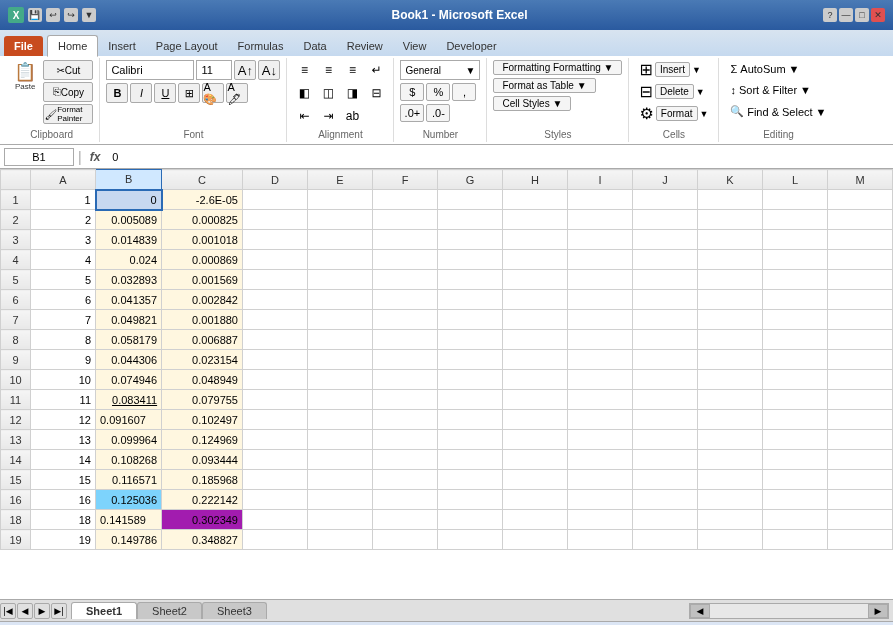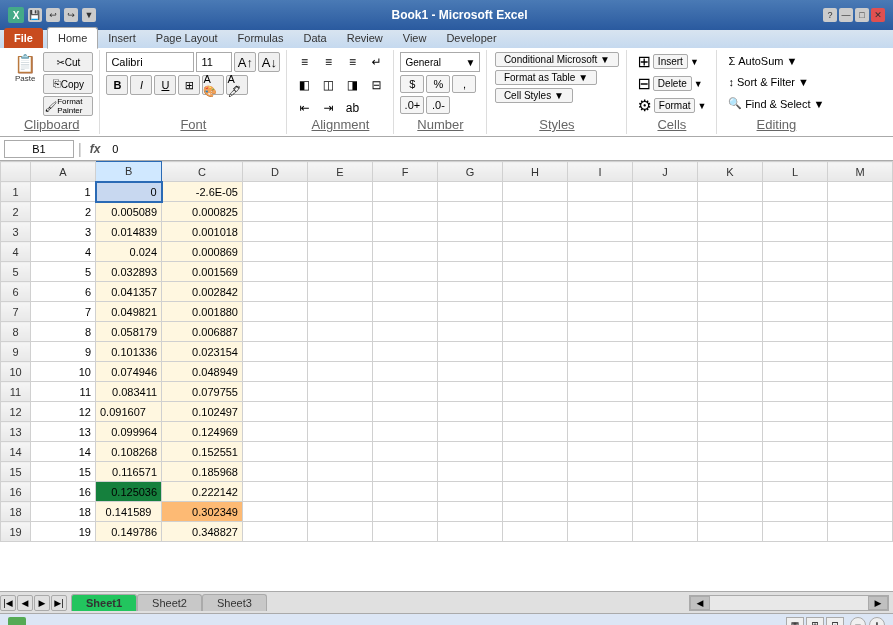--- a/index.html
+++ b/index.html
@@ -21,21 +21,21 @@
     .title-bar-icon { width: 14px; height: 14px; background: #ccc; border-radius: 2px; cursor: pointer; font-size: 9px; display: flex; align-items: center; justify-content: center; color: #333; }
     .title-close { background: #e05050; }
 
     
     .ribbon-tabs {
       background: linear-gradient(to bottom, #d8e4f0 0%, #c5d9ef 100%);
       display: flex;
       align-items: flex-end;
       padding-left: 4px;
       border-bottom: none;
-      height: 18px;
+      height: 26px;
     }
     .ribbon-tab {
       padding: 4px 10px;
       font-size: 11px;
       cursor: pointer;
       border-radius: 3px 3px 0 0;
       color: #333;
       background: transparent;
     }
     .ribbon-tab.active {
@@ -67,26 +67,25 @@
       display: flex;
       flex-direction: column;
       align-items: center;
       padding: 2px 6px;
       border-right: 1px solid #ddd;
       min-width: 50px;
       position: relative;
     }
     .ribbon-group:last-child { border-right: none; }
     .ribbon-group-label {
-      font-size: 13px;
+      font-size: 10px;
       color: #666;
       position: absolute;
       bottom: 2px;
       white-space: nowrap;
-      text-decoration: underline;
     }
     .ribbon-group-content {
       display: flex;
       align-items: flex-start;
       gap: 3px;
       flex: 1;
       padding-bottom: 14px;
     }
     .rb-btn {
       display: flex;
@@ -185,21 +184,21 @@
       padding: 2px 14px;
       background: #c8c8c8;
       border: 1px solid #aaa;
       border-bottom: none;
       border-radius: 3px 3px 0 0;
       cursor: pointer;
       font-size: 11px;
       color: #333;
     }
     .sheet-tab.active {
-      background: #22c55e;
+      background: #ffffff;
       font-weight: bold;
     }
     .sheet-nav { display: flex; gap: 1px; margin-right: 4px; }
     .sheet-nav-btn { width: 16px; height: 16px; background: #e0e0e0; border: 1px solid #aaa; border-radius: 2px; cursor: pointer; display: flex; align-items: center; justify-content: center; font-size: 9px; }
 
     
     .status-bar {
       background: #dce6f5;
       height: 22px;
       display: flex;
@@ -348,21 +347,21 @@
         <div class="num-btn">.0+</div>
         <div class="num-btn">.0-</div>
       </div>
     </div>
     <div class="ribbon-group-label">Number</div>
   </div>
 
   <div class="ribbon-group" style="min-width:140px;">
     <div class="ribbon-group-content" style="flex-direction:column;gap:3px;">
       <div class="styles-btn">
-        <span>Conditional Microsoft</span> ▼
+        <span>Formatting Formatting</span> ▼
       </div>
       <div class="styles-btn">
         <span>Format as Table</span> ▼
       </div>
       <div class="styles-btn">
         <span>Cell Styles</span> ▼
       </div>
     </div>
     <div class="ribbon-group-label">Styles</div>
   </div>
@@ -563,21 +562,21 @@
             <td></td>
             <td></td>
             <td></td>
             <td></td>
             <td></td>
             <td></td>
           </tr>
           <tr>
             <td class="row-num">9</td>
             <td style="text-align: right;">9</td>
-            <td style="background: rgb(255, 247, 224); text-align: right;">0.101336</td>
+            <td style="background: rgb(255, 247, 224); text-align: right;">0.044306</td>
             <td style="background: rgb(255, 247, 224); text-align: right;">0.023154</td>
             <td></td>
             <td></td>
             <td></td>
             <td></td>
             <td></td>
             <td></td>
             <td></td>
             <td></td>
             <td></td>
@@ -595,21 +594,21 @@
             <td></td>
             <td></td>
             <td></td>
             <td></td>
             <td></td>
             <td></td>
           </tr>
           <tr>
             <td class="row-num">11</td>
             <td style="text-align: right;">11</td>
-            <td style="background: rgb(255, 247, 224); text-align: right;">0.083411</td>
+            <td style="background: rgb(255, 247, 224); text-align: right; text-decoration: underline;">0.083411</td>
             <td style="background: rgb(255, 247, 224); text-align: right;">0.079755</td>
             <td></td>
             <td></td>
             <td></td>
             <td></td>
             <td></td>
             <td></td>
             <td></td>
             <td></td>
             <td></td>
@@ -644,21 +643,21 @@
             <td></td>
             <td></td>
             <td></td>
             <td></td>
             <td></td>
           </tr>
           <tr>
             <td class="row-num">14</td>
             <td style="text-align: right;">14</td>
             <td style="background: rgb(255, 247, 224); text-align: right;">0.108268</td>
-            <td style="background: rgb(255, 247, 224); text-align: right;">0.152551</td>
+            <td style="background: rgb(255, 247, 224); text-align: right;">0.093444</td>
             <td></td>
             <td></td>
             <td></td>
             <td></td>
             <td></td>
             <td></td>
             <td></td>
             <td></td>
             <td></td>
             <td></td>
@@ -675,38 +674,38 @@
             <td></td>
             <td></td>
             <td></td>
             <td></td>
             <td></td>
             <td></td>
           </tr>
           <tr>
             <td class="row-num">16</td>
             <td style="text-align: right;">16</td>
-            <td style="background: #15803d; text-align: right;">0.125036</td>
+            <td style="background: #7dd3fc; text-align: right;">0.125036</td>
             <td style="background: rgb(255, 247, 224); text-align: right;">0.222142</td>
             <td></td>
             <td></td>
             <td></td>
             <td></td>
             <td></td>
             <td></td>
             <td></td>
             <td></td>
             <td></td>
             <td></td>
           </tr>
           <tr>
             <td class="row-num">18</td>
             <td style="text-align: right;">18</td>
-            <td style="background: rgb(255, 247, 224); text-align: center; margin-top: 8px;">0.141589</td>
-            <td style="background: #fdba74;  padding-left: 30px;">0.302349</td>
+            <td style="background: rgb(255, 247, 224); text-align: left; margin-top: 8px;">0.141589</td>
+            <td style="background: #a21caf;  padding-left: 30px;">0.302349</td>
             <td></td>
             <td></td>
             <td></td>
             <td></td>
             <td></td>
             <td></td>
             <td></td>
             <td></td>
             <td></td>
             <td></td>

